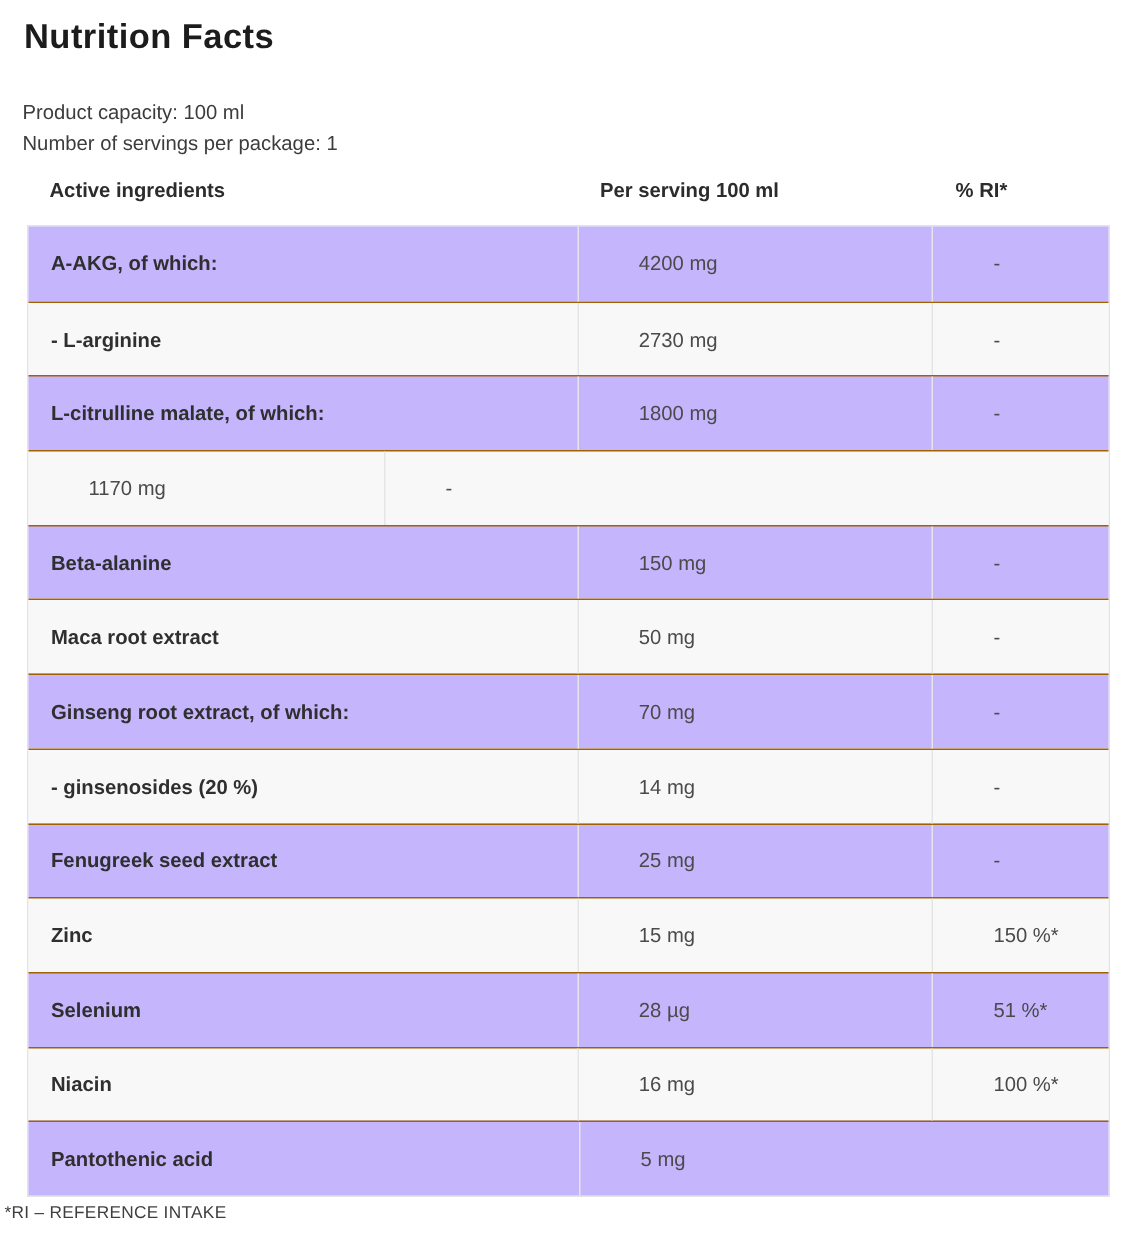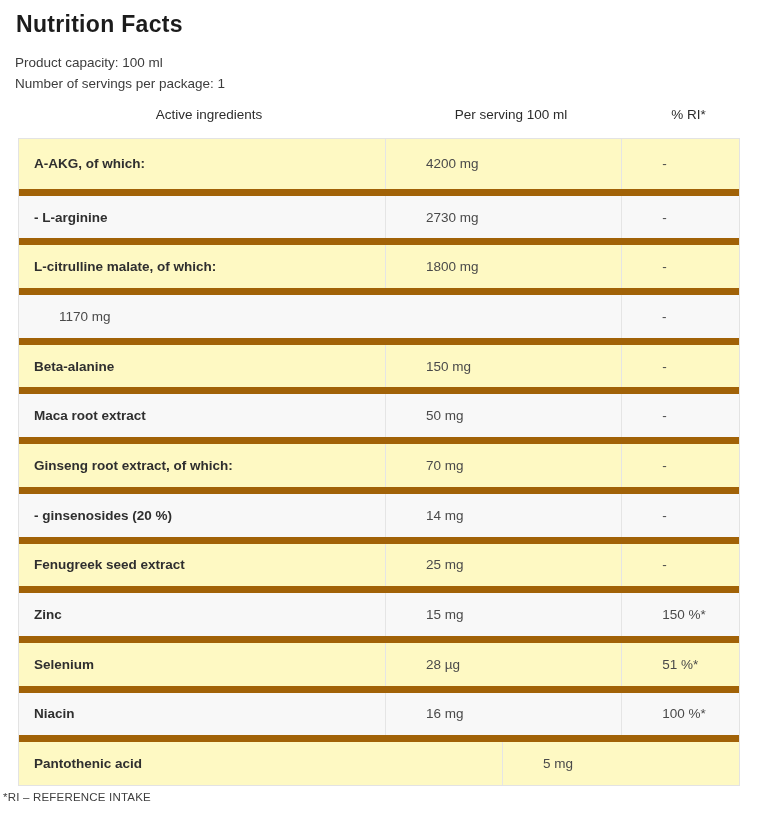--- a/index.html
+++ b/index.html
@@ -15,56 +15,55 @@
 
   .title {
     margin: 11px 0 0 16px;
     font-size: 23px;
     line-height: 26px;
     font-weight: 700;
     color: #1c1c1c;
     letter-spacing: 0.3px;
   }
 
-  .meta { margin: 15px 0 0 15px; }
+  .meta { margin: 27px 0 0 15px; }
   .meta-line {
     font-size: 13.5px;
     line-height: 21px;
     color: #3c3c3c;
     font-weight: 400;
   }
 
   .header-row {
     display: flex;
     margin: 13px 0 0 18px;
     width: 722px;
   }
   .header-cell {
     font-size: 13.5px;
-    font-weight: 400;
+    font-weight: 700;
     color: #2c2c2c;
     padding-left: 15px;
-    text-align: center;
   }
   .c1 { width: 367px; }
   .c2 { width: 237px; }
   .c3 { width: 118px; }
 
   .table-body {
     margin: 16px 0 0 18px;
     width: 722px;
     border: 1px solid #e3e3e3;
   }
   .row {
     display: flex;
     height: 49.7px;
-    background: #fef9c3;
+    background: #c4b5fd;
   }
   .row:nth-child(even) { background: #f8f8f8; }
-  .row + .row { border-top: 7px solid #a16207; justify-content: space-between; }
+  .row + .row { border-top: 1px solid #a16207; }
   .cell {
     display: flex;
     align-items: center;
     padding-left: 15px;
     font-size: 13.5px;
   }
   .cell + .cell { border-left: 1px solid #e5e5e5; }
   .cell.c1 { font-weight: 700; color: #2f2f2f; }
   .cell.c2, .cell.c3 { font-weight: 400; color: #4a4a4a; padding-left: 40px; }
 

